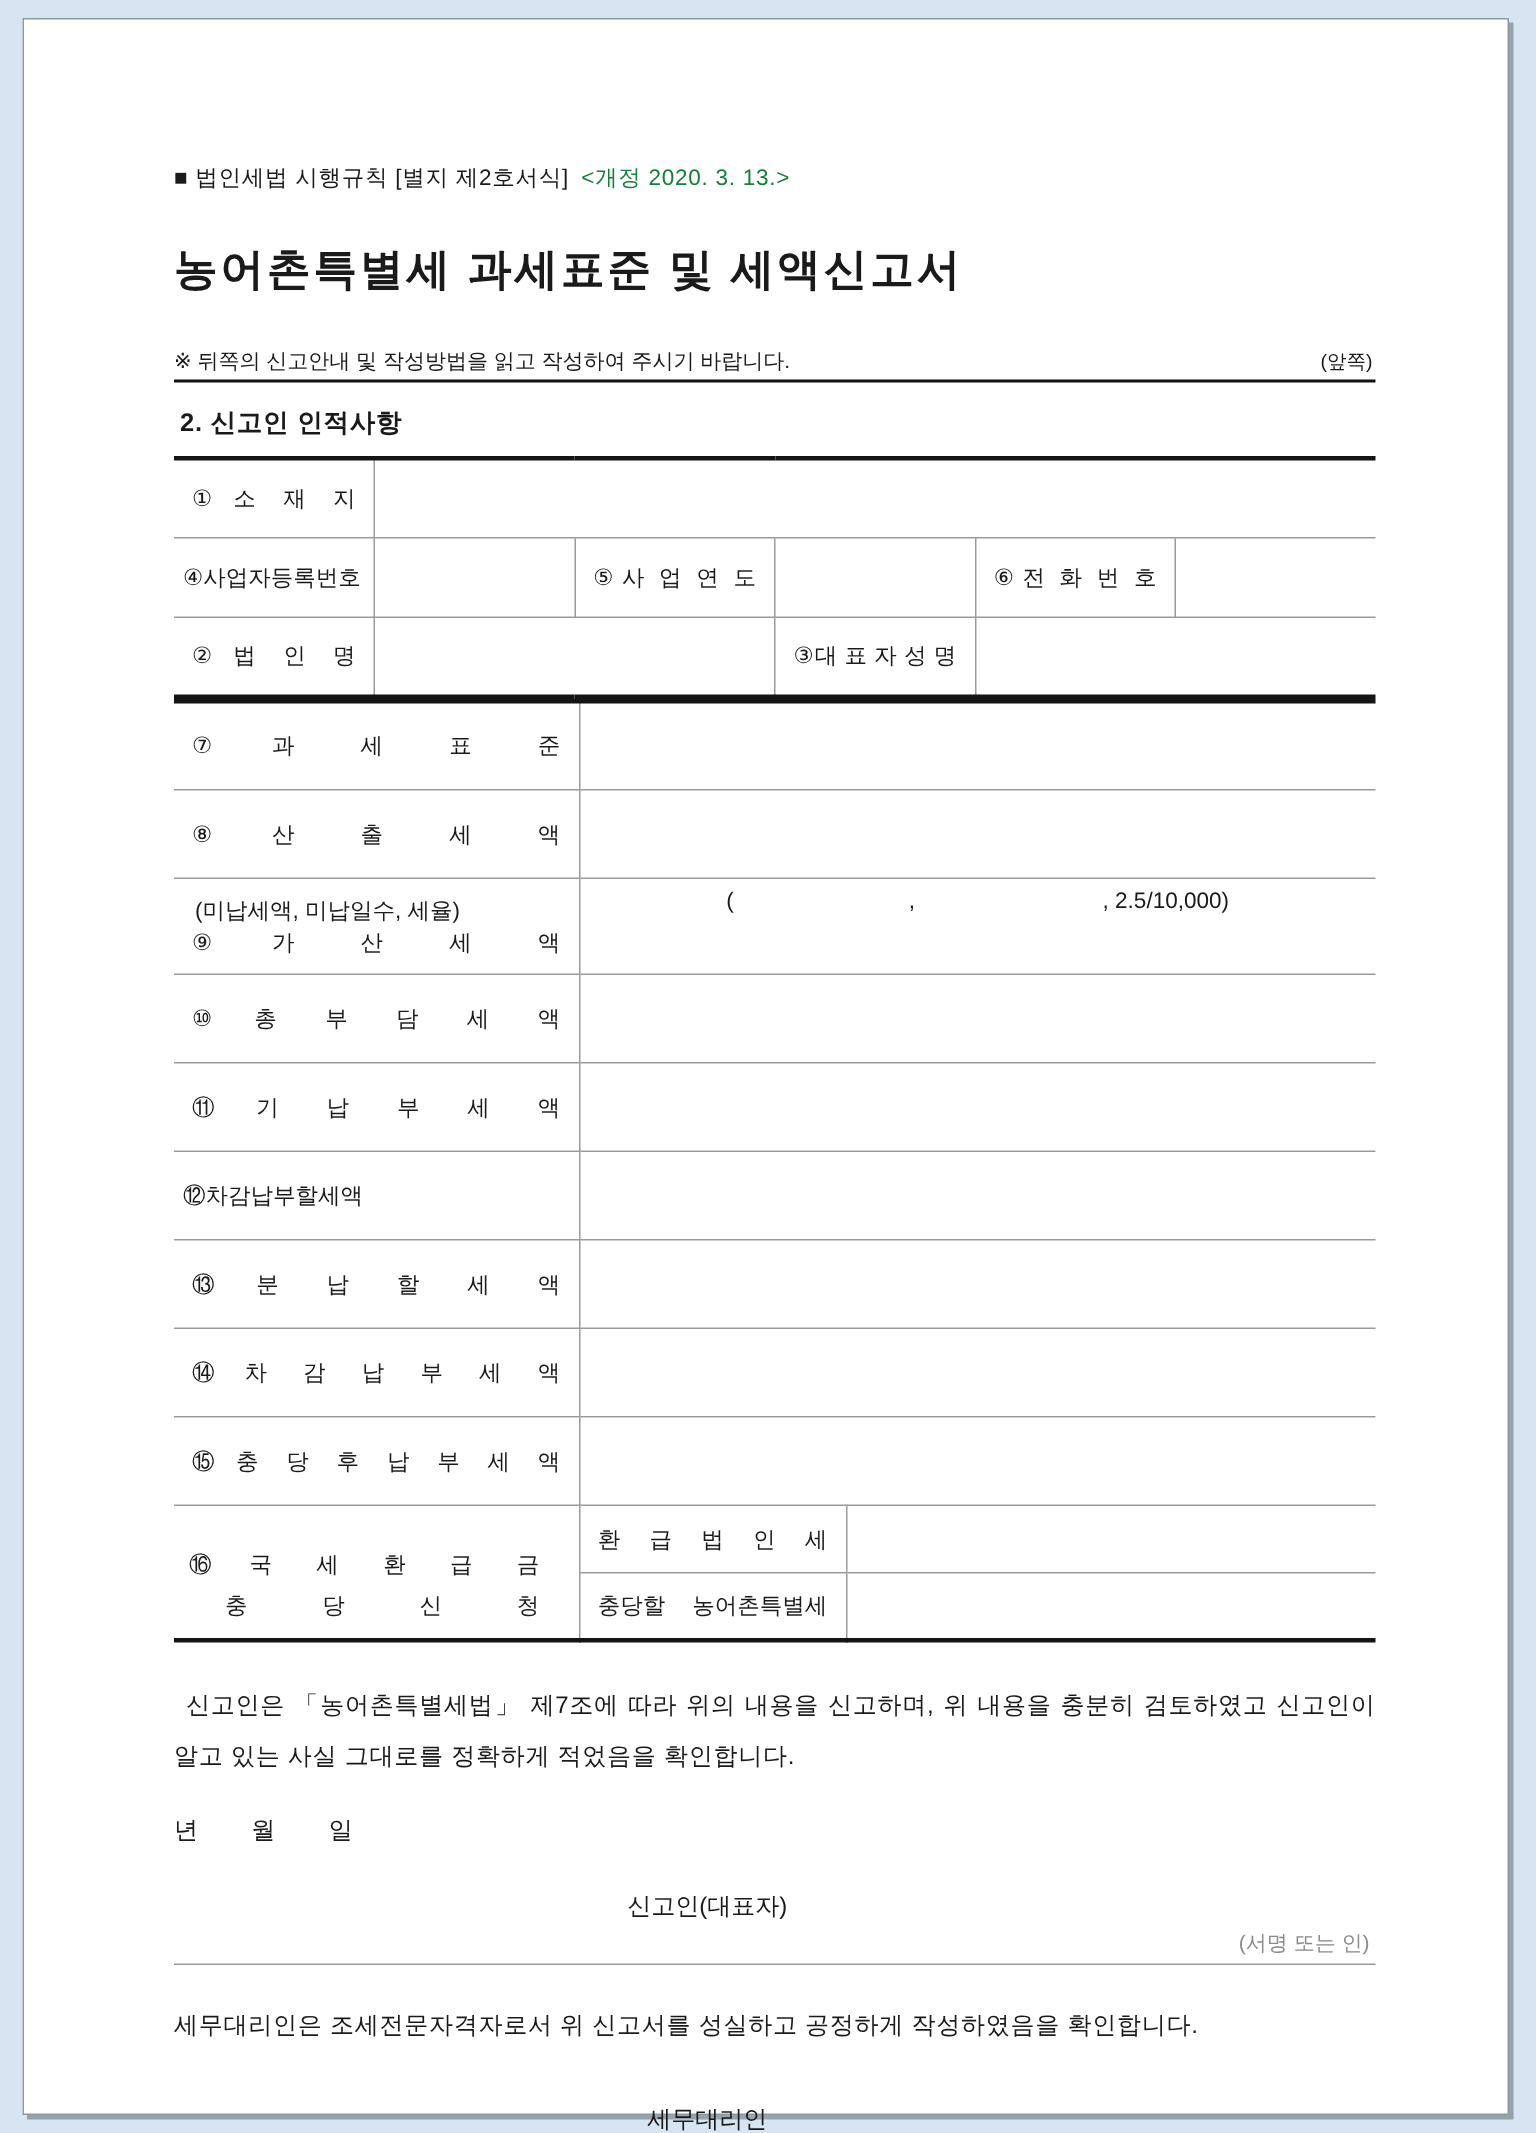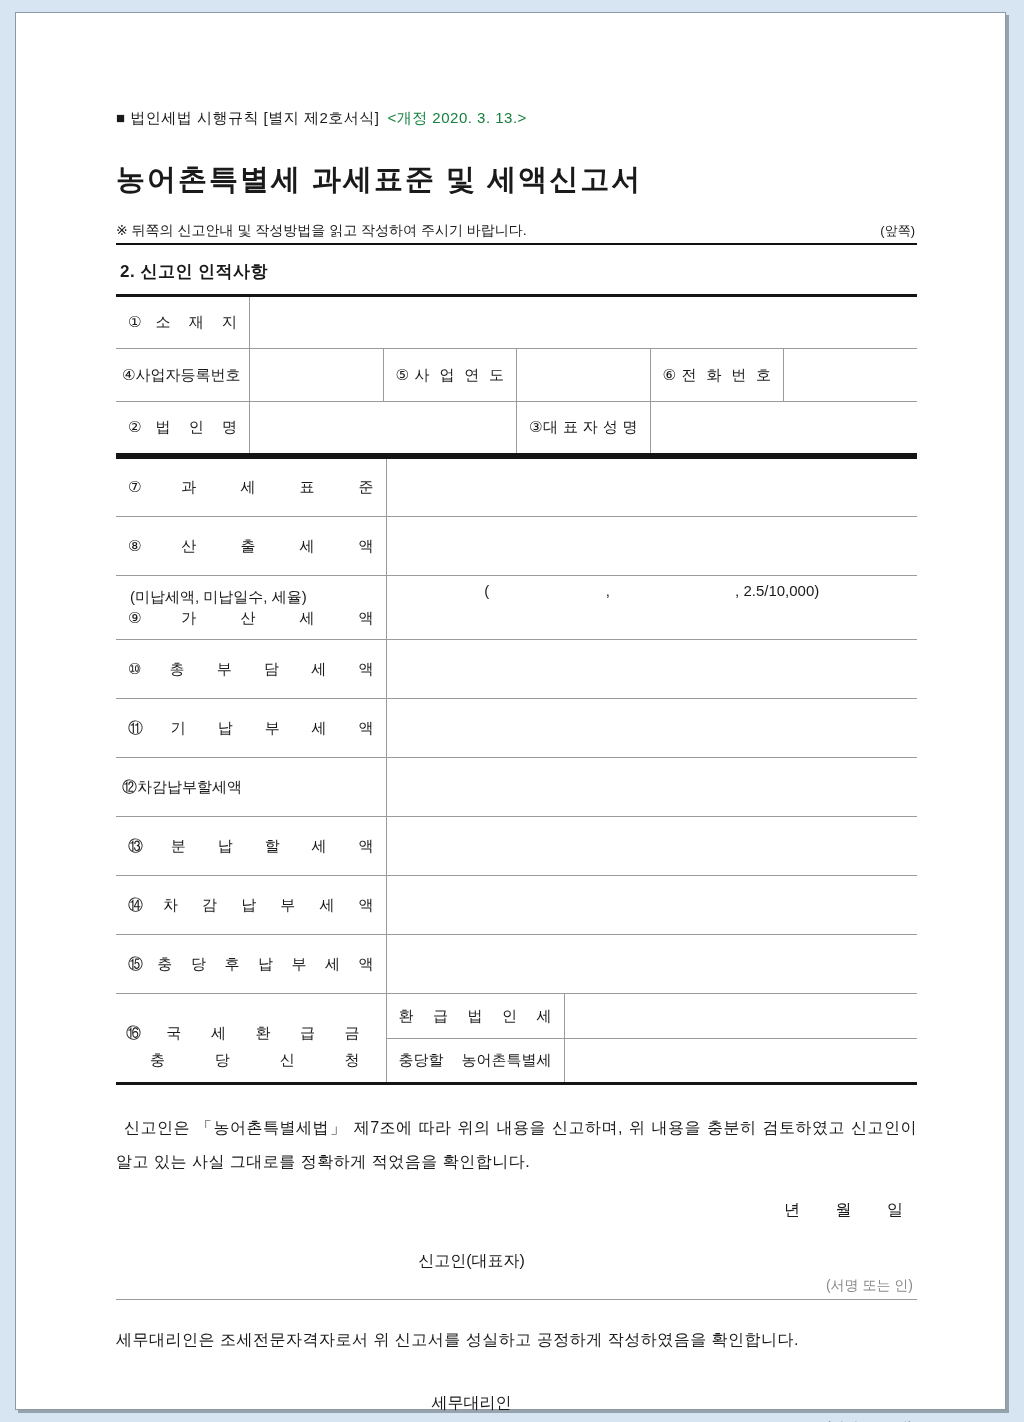--- a/index.html
+++ b/index.html
@@ -17,21 +17,21 @@
     box-shadow: 3px 3px 0 0 #96a2ac;
   }
   .content {
     position: absolute; left: 100px; top: 0;
     width: 801px;
   }
   
   .form-ref { margin-top: 96px; font-size: 15px; letter-spacing: 0.5px; }
   .form-ref .rev { color: #2929cc; margin-left: 8px; }
   .title { margin-top: 32px; text-align: left; font-size: 29px; font-weight: bold; letter-spacing: 2px; }
-  .instruction-row { margin-top: 22px; display: flex; justify-content: space-between; align-items: flex-end; }
+  .instruction-row { margin-top: 32px; display: flex; justify-content: space-between; align-items: flex-end; }
   .instruction { font-size: 14px; }
   .page-side { font-size: 13px; padding-right: 2px; }
   .top-rule { margin-top: 3px; border-top: 2px solid #111; }
   
   .sec-heading { margin: 15px 0 11px 4px; font-size: 17px; font-weight: bold; letter-spacing: 0.5px; }
   
   table { width: 100%; border-collapse: collapse; table-layout: fixed; }
   table { border-top: 3px solid #151515; border-bottom: 3px solid #151515; }
   td { border: 1px solid #9b9b9b; font-size: 15px; vertical-align: middle; overflow: hidden; }
   td:first-child { border-left: none; }
@@ -43,21 +43,21 @@
   .jlabel { padding: 0 12px; text-align: justify; text-align-last: justify; white-space: pre-wrap; }
   .plain-label { padding: 0 6px; white-space: pre-wrap; }
   .note-line { padding: 5px 4px 0 14px; font-size: 15px; white-space: pre-wrap; }
   .jline { padding: 2px 12px 4px 12px; text-align: justify; text-align-last: justify; }
   .w16 { padding: 21px 26px 4px 10px; margin-top: 33px; }
   .w16 .l2 { padding-left: 24px; margin-top: 8px; }
   .jl { text-align: justify; text-align-last: justify; }
   .val-pre { white-space: pre; text-align: center; padding-top: 6px; vertical-align: top; }
   
   .declaration { margin-top: 26px; font-size: 16px; line-height: 2.1; text-align: justify; text-indent: 8px; letter-spacing: 0.5px; word-break: keep-all; }
-  .date-line { margin-top: 22px; text-align: right; font-size: 16px; padding-right: 14px; white-space: pre; }
+  .date-line { margin-top: 22px; text-align: left; font-size: 16px; padding-right: 14px; white-space: pre; }
   .sig-row { position: relative; margin-top: 30px; height: 44px; }
   .sig-label { position: absolute; left: 0; right: 0; top: 0; text-align: center; font-size: 16px; }
   .sig-label.shift { transform: translateX(-45px); }
   .sign-note { position: absolute; right: 4px; bottom: 0; font-size: 14px; color: #8a8a8a; }
   .thin-rule { border-top: 1px solid #9b9b9b; margin-top: 4px; }
   .agent-statement { margin-top: 30px; font-size: 16px; letter-spacing: 0.5px; word-break: keep-all; }
   .sig-row.agent { margin-top: 42px; }
   .recipient-row { margin-top: 16px; }
   .recipient { font-size: 22px; letter-spacing: 1px; }
   .recipient-suffix { font-size: 15px; margin-left: 10px; }

